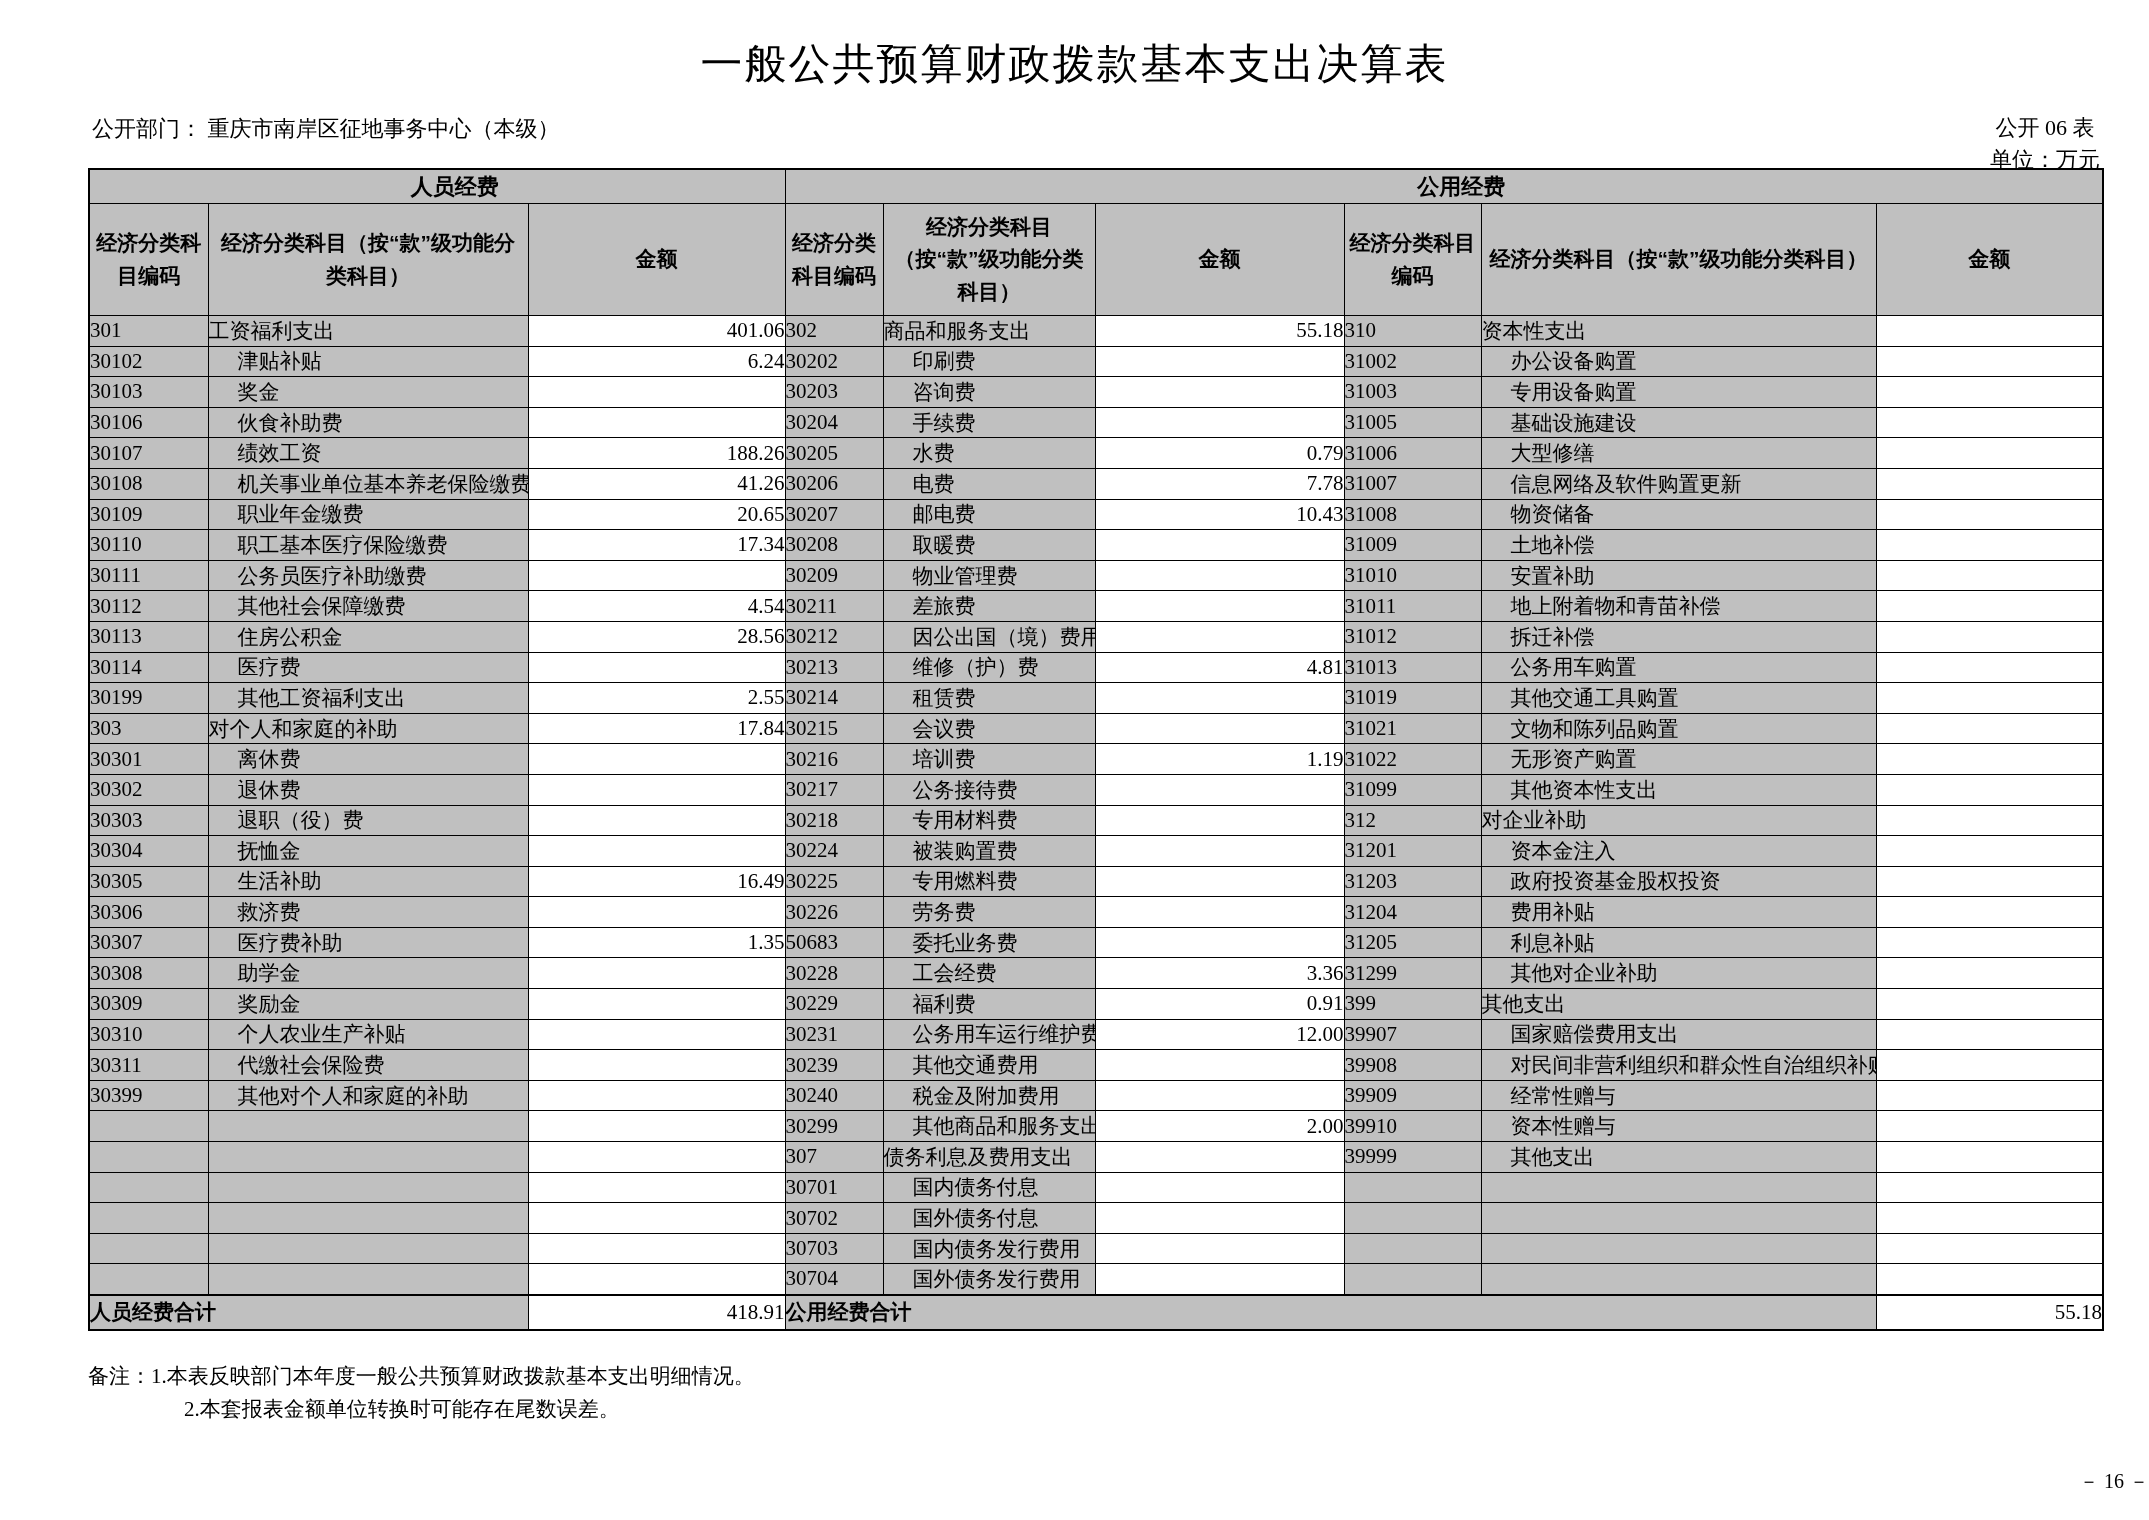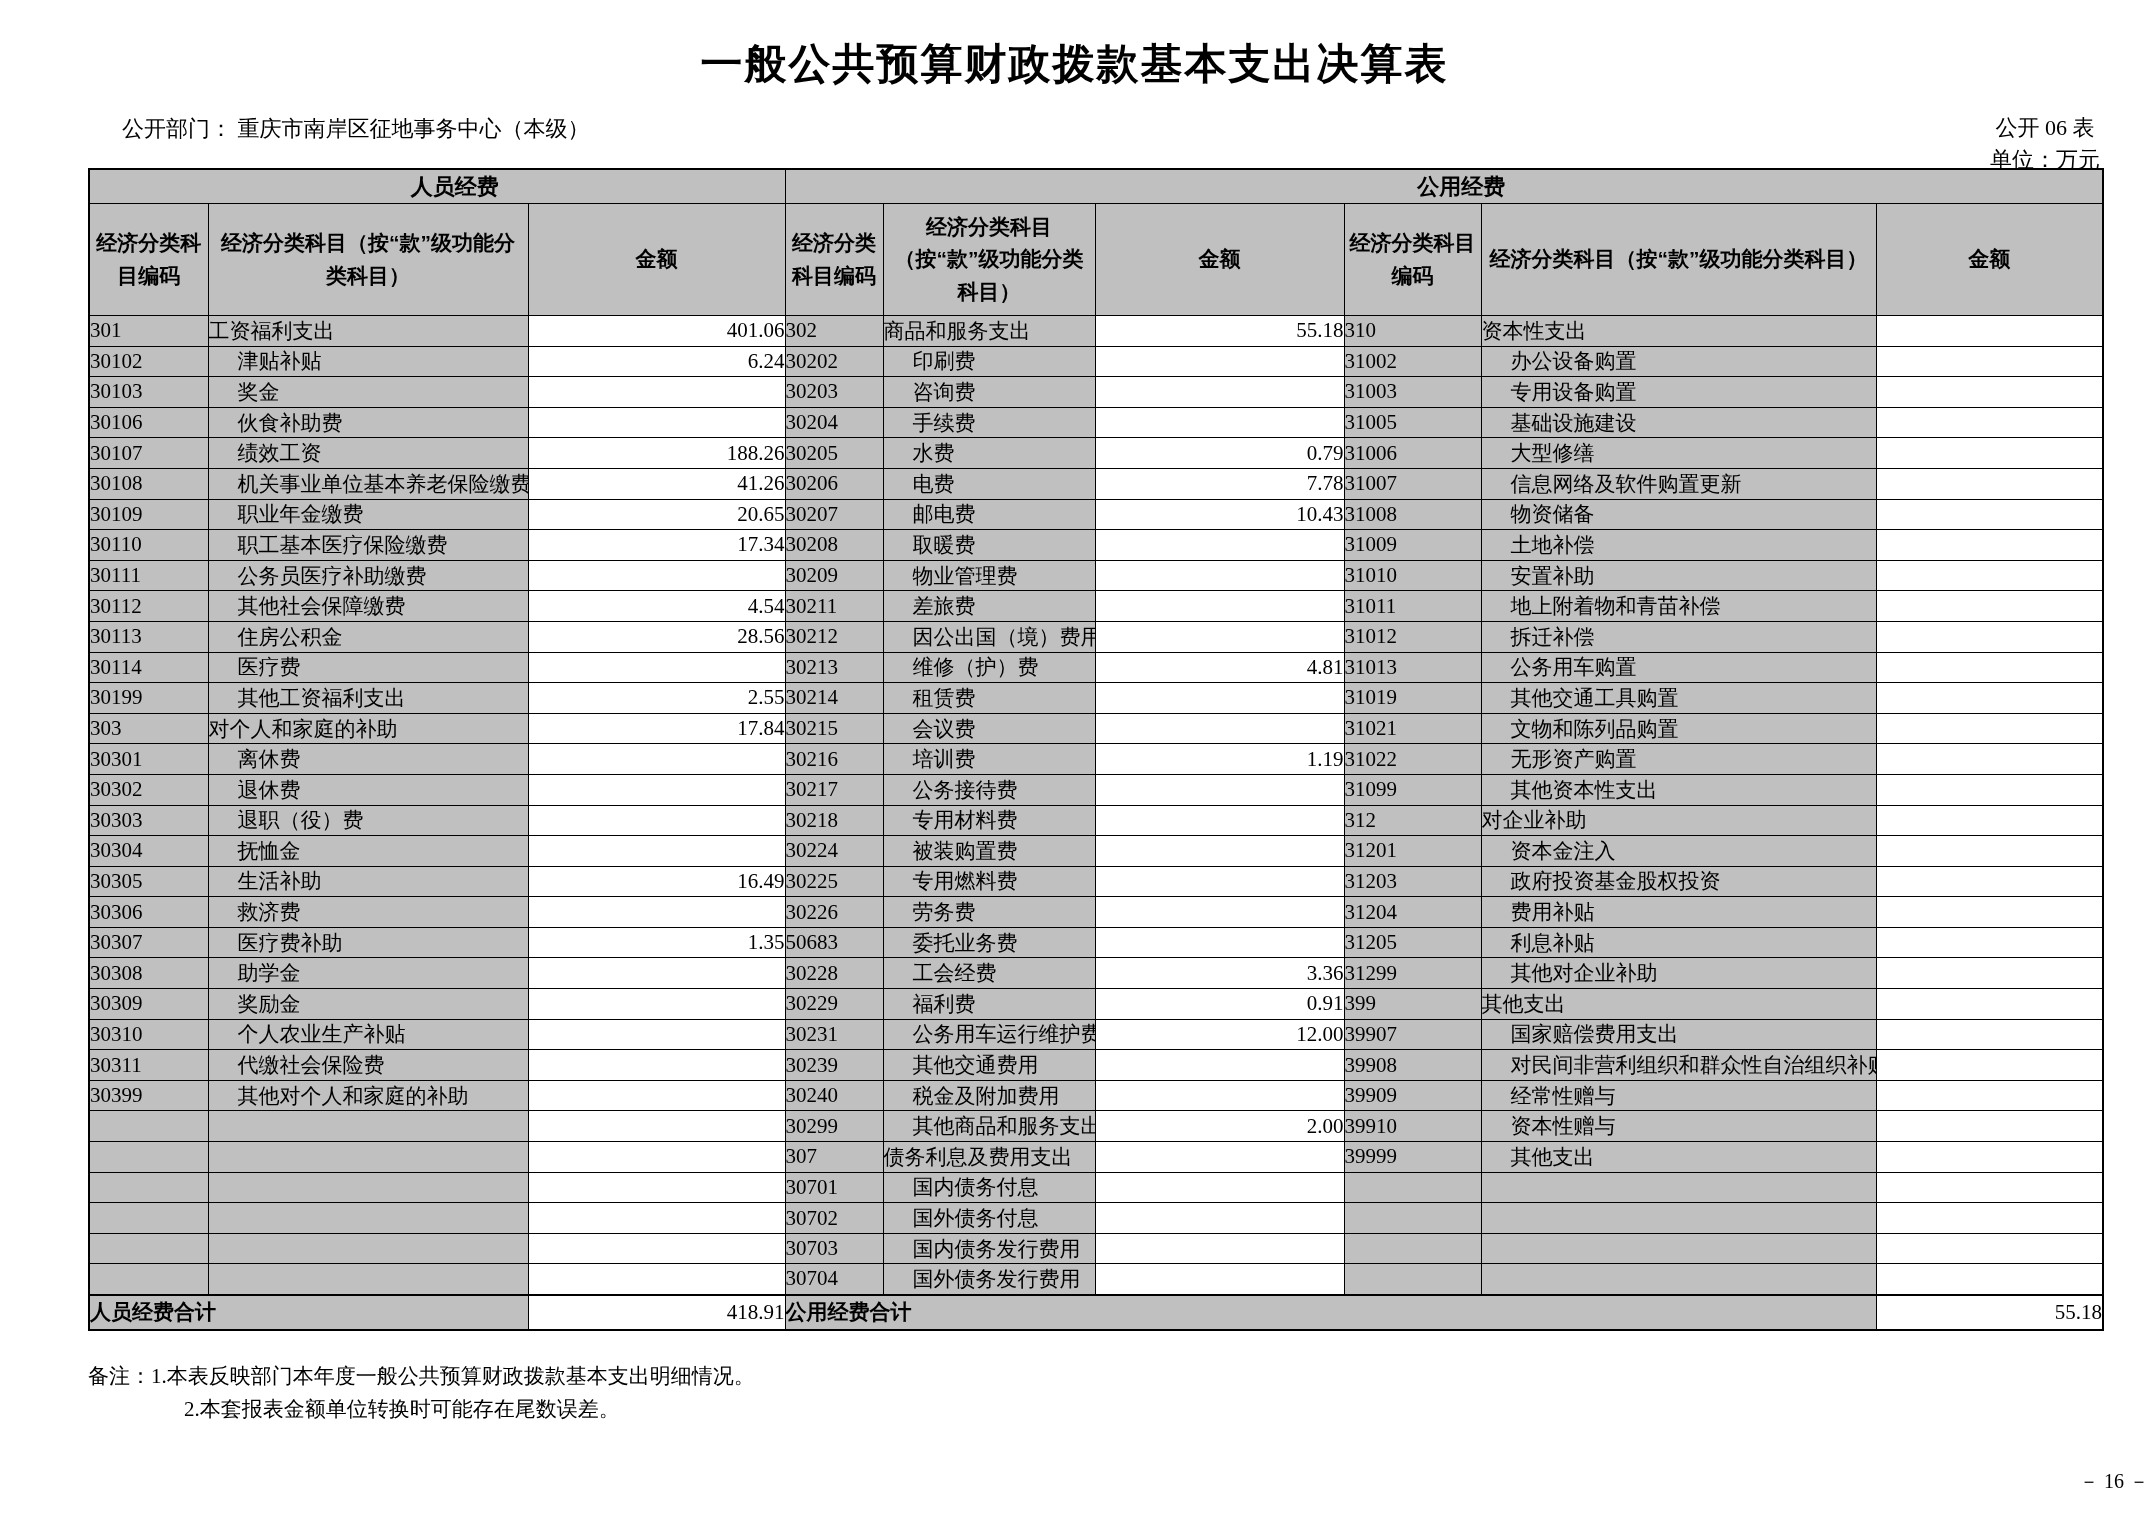--- a/index.html
+++ b/index.html
@@ -7,25 +7,25 @@
     position:relative;
     width:2149px;height:1520px;
     font-family:"Liberation Serif","DejaVu Serif",serif;
     color:#000;
     overflow:hidden;
   }
   .title{
     position:absolute;top:36px;left:0;width:100%;
     text-align:center;
     font-family:"Liberation Sans","DejaVu Sans",sans-serif;
-    font-weight:bold;font-size:42px;letter-spacing:2px;
+    font-weight:normal;font-size:42px;letter-spacing:2px;
   }
   .meta-left{
     position:absolute;top:112px;left:92px;width:480px;
-    font-size:22px;line-height:1.5;margin-left:30px;
+    font-size:22px;line-height:1.5;
   }
   .meta-right{
     position:absolute;top:112px;right:49px;
     text-align:center;font-size:22px;line-height:1.45;
   }
   table.budget{
     position:absolute;top:168px;left:88px;
     width:2014px;
     border-collapse:collapse;table-layout:fixed;
     border:2px solid #000;

